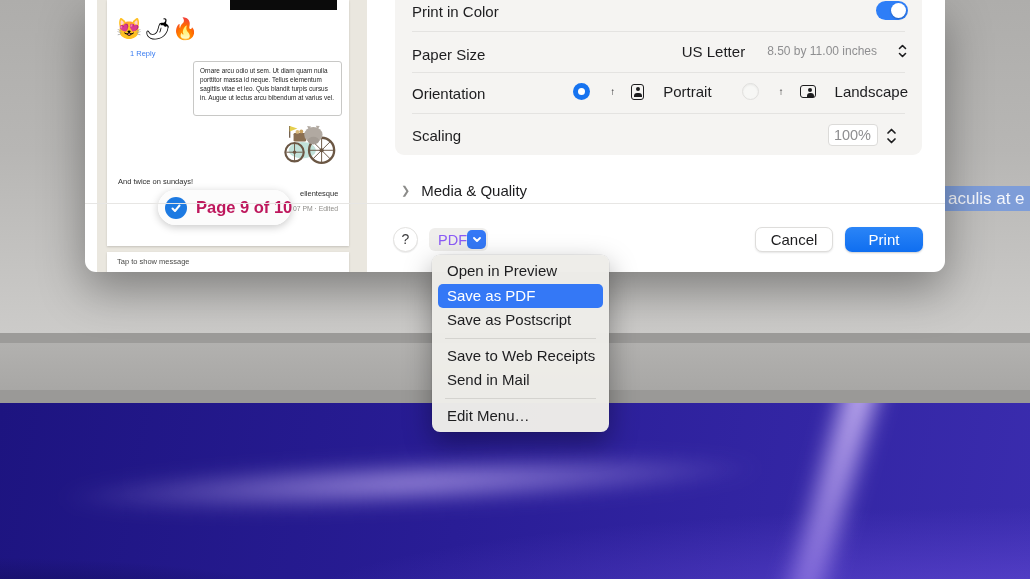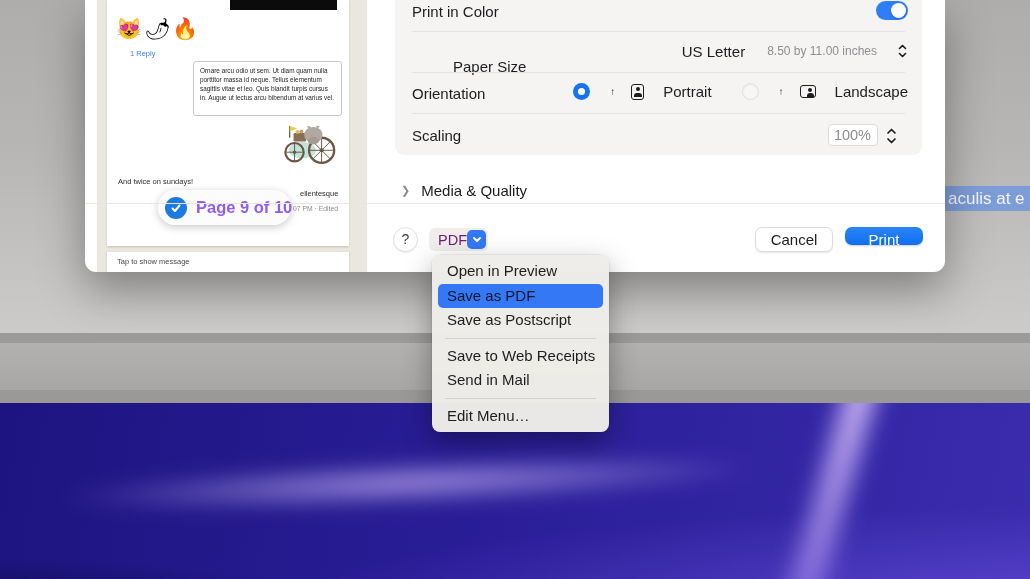--- a/index.html
+++ b/index.html
@@ -49,21 +49,21 @@
     font-size:6.4px; line-height:1.42; color:#242424; }
   .bike { left:174px; top:122px; width:58px; height:44px; }
   .caption { left:11px; top:177px; font-size:7.5px; color:#2e2e2e; }
   .partial-word { left:193px; top:189px; font-size:7.5px; color:#2e2e2e; }
   .timestamp { left:186px; top:205px; font-size:6.8px; color:#8f8d89; }
   .page-pill { left:51px; top:190px; width:133px; height:35px; border-radius:18px;
     background:rgba(252,252,252,0.97); box-shadow:0 2px 8px rgba(0,0,0,0.22);
     display:flex; align-items:center; }
   .check-circle { width:22px; height:22px; margin-left:7px; border-radius:50%;
     background:#1d7ae2; display:flex; align-items:center; justify-content:center; flex:0 0 auto; }
-  .pill-label { margin-left:9px; font-size:16.5px; font-weight:700; color:#8b5cf6; white-space:nowrap; }
+  .pill-label { margin-left:9px; font-size:16.5px; font-weight:700; color:#be185d; white-space:nowrap; }
   .page2-text { left:10px; top:5px; font-size:7.5px; color:#4a4a48; }
 
   
   .settings-panel { left:310px; top:-10px; width:527px; height:165px;
     background:#f5f4f2; border-radius:9px; }
   .srow-label { position:absolute; left:17px; font-size:15px; color:#1d1d1f; }
   .sdivider { position:absolute; left:17px; right:17px; height:1px; background:#e4e3e1; }
   .toggle { position:absolute; right:14px; top:11px; width:32px; height:19px;
     border-radius:10px; background:#2e7ef7; }
   .toggle-knob { position:absolute; right:2px; top:2px; width:15px; height:15px;
@@ -99,37 +99,37 @@
   .media-chevron { font-size:11px; color:#8b8b89; }
   .media-label { font-size:15px; color:#1d1d1f; margin-left:11px; }
   .toolbar-divider { left:0; top:203px; width:860px; height:1px; background:#e7e6e4; }
 
   
   .help-button { left:308px; top:227px; width:25px; height:25px; border-radius:50%;
     background:#fff; border:1px solid #e3e2e0; box-shadow:0 1px 1px rgba(0,0,0,0.08);
     font-size:14px; color:#3c3c3e; text-align:center; line-height:22px; }
   .pdf-button { left:344px; top:228px; height:23px; display:inline-flex; align-items:center;
     background:#efeeec; border-radius:6px; padding:0 2px 0 9px; }
-  .pdf-label { font-size:14.5px; color:#701a75; margin-right:0; }
+  .pdf-label { font-size:14.5px; color:#8b5cf6; margin-right:0; }
   .pdf-chevron-box { width:19px; height:19px; border-radius:5px; background:#3478f6;
     display:flex; align-items:center; justify-content:center; }
   .cancel-button { left:670px; top:227px; width:78px; height:25px; border-radius:7px;
     background:#fff; border:1px solid #dedddb; box-shadow:0 1px 2px rgba(0,0,0,0.1);
     font-size:15px; color:#1d1d1f; text-align:center; line-height:23px; }
-  .print-button { left:760px; top:227px; width:78px; height:18px; border-radius:7px;
+  .print-button { left:760px; top:227px; width:78px; height:25px; border-radius:7px;
     background:linear-gradient(180deg,#2b85f7,#0f6ef0); box-shadow:0 1px 2px rgba(0,0,0,0.2);
     font-size:15px; color:#fff; text-align:center; line-height:25px; }
 
   
   .pdf-menu { left:432px; top:255px; width:177px; background:rgba(238,237,233,0.98);
     border-radius:8px; box-shadow:0 10px 28px rgba(0,0,0,0.35), 0 0 0 0.5px rgba(0,0,0,0.1);
     padding:4px 1px; z-index:10; }
   .menu-item { height:24.5px; line-height:24.5px; font-size:15px; color:#1d1d1f;
     padding-left:9px; margin:0 5px; border-radius:5px; white-space:nowrap; }
-  .menu-item.selected { background:#3478f6; color:#0f172a; }
+  .menu-item.selected { background:#3478f6; color:#ffffff; }
   .menu-divider { height:1px; background:#d4d3cf; margin:5px 12px; }
 </style>
 </head>
 <body>
 
 <div id="stage">
 
   <div class="abs bg-upper"></div>
   <div class="abs bg-strip1"></div>
   <div class="abs bg-strip2"></div>
@@ -187,21 +187,21 @@
       </div>
     </div>
 
     <div class="abs settings-panel">
       <div class="srow-label" style="top:13px;">Print in Color</div>
       <div class="toggle">
         <div class="toggle-knob"></div>
       </div>
       <div class="sdivider" style="top:41px;"></div>
 
-      <div class="srow-label" style="top:68px;margin-left:41px;">Paper Size</div>
+      <div class="srow-label" style="top:56px;">Paper Size</div>
       <div class="rgroup" style="top:52px;">
         <span class="paper-value">US Letter</span>
         <span class="paper-detail">8.50 by 11.00 inches</span>
         <svg class="stepper" width="11" height="18" viewBox="0 0 11 18">
           <path d="M2.5 6.5 L5.5 3.5 L8.5 6.5" stroke="#1d1d1f" stroke-width="1.6" fill="none" stroke-linecap="round" stroke-linejoin="round"></path>
           <path d="M2.5 11.5 L5.5 14.5 L8.5 11.5" stroke="#1d1d1f" stroke-width="1.6" fill="none" stroke-linecap="round" stroke-linejoin="round"></path>
         </svg>
       </div>
       <div class="sdivider" style="top:82px;"></div>
 

